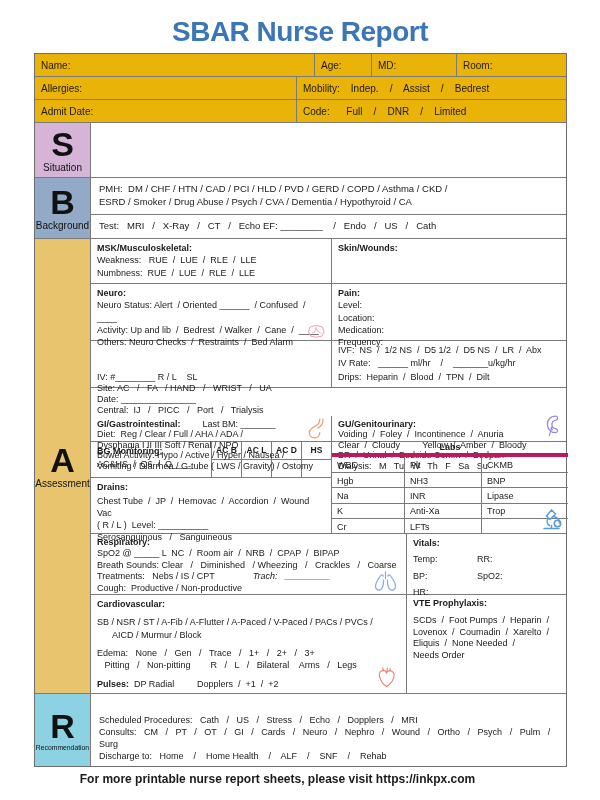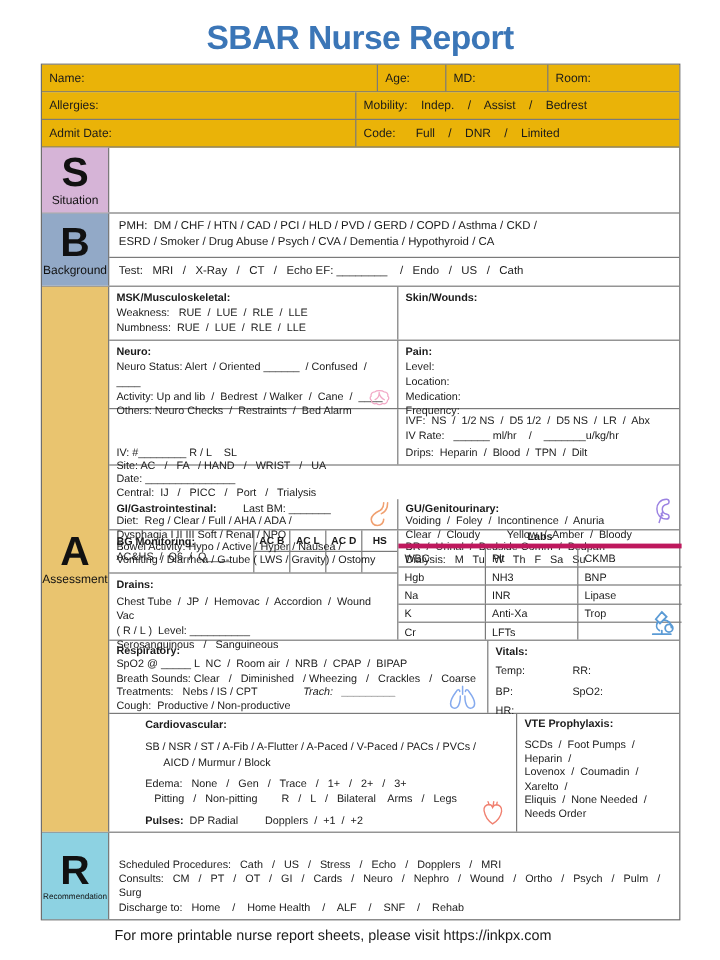--- a/index.html
+++ b/index.html
@@ -36,21 +36,21 @@
   .t { white-space:pre-wrap; }
   b { font-weight:bold; }
 
   
   .bcell { font-size:9.5px; line-height:13px; padding:4px 6px 2px 8px; }
   .bcell.pmh { height:37px; border-bottom:1px solid #7a7a7a; }
   .bcell.test { flex:1; display:flex; align-items:center; padding-top:0; }
 
   
   .arow { display:flex; border-bottom:1px solid #7a7a7a; }
-  .arow:last-child { border-bottom:none;padding-left:24px; }
+  .arow:last-child { border-bottom:none; }
   .acell { padding:3px 5px 2px 6px; font-size:9px; line-height:12.4px; position:relative; min-width:0; }
   .acell + .acell { border-left:1px solid #7a7a7a; }
   .left240 { width:240px; flex-shrink:0; }
   .left315 { width:315px; flex-shrink:0; }
   .dense { line-height:10.6px;margin-top:28px; }
   .lh115 { line-height:11.5px; }
   .lh13 { line-height:13.5px; }
   .mt2 { margin-top:2px; } .mt6 { margin-top:6px; }
   .flexline { display:flex; }
   .lastbm { margin-left:22px; }
@@ -75,21 +75,21 @@
 
   
   .vrow { margin-top:4px; }
   .vhalf { display:inline-block; width:64px; }
 
   
   .r-content { padding:4px 6px 4px 8px; justify-content:flex-end;margin-top:16px; }
   .r-line { font-size:9px; line-height:12px; }
 
   .footer { position:absolute; top:772px; left:0; width:555px; text-align:center;
-            font-size:12px; font-weight:400; color:#1b1b1b; }
+            font-size:12px; font-weight:700; color:#1b1b1b; }
 
   .icon-abs { position:absolute; }
 </style>
 </head>
 <body>
 
 <div class="page">
 
   <div class="title">SBAR Nurse Report</div>
 

